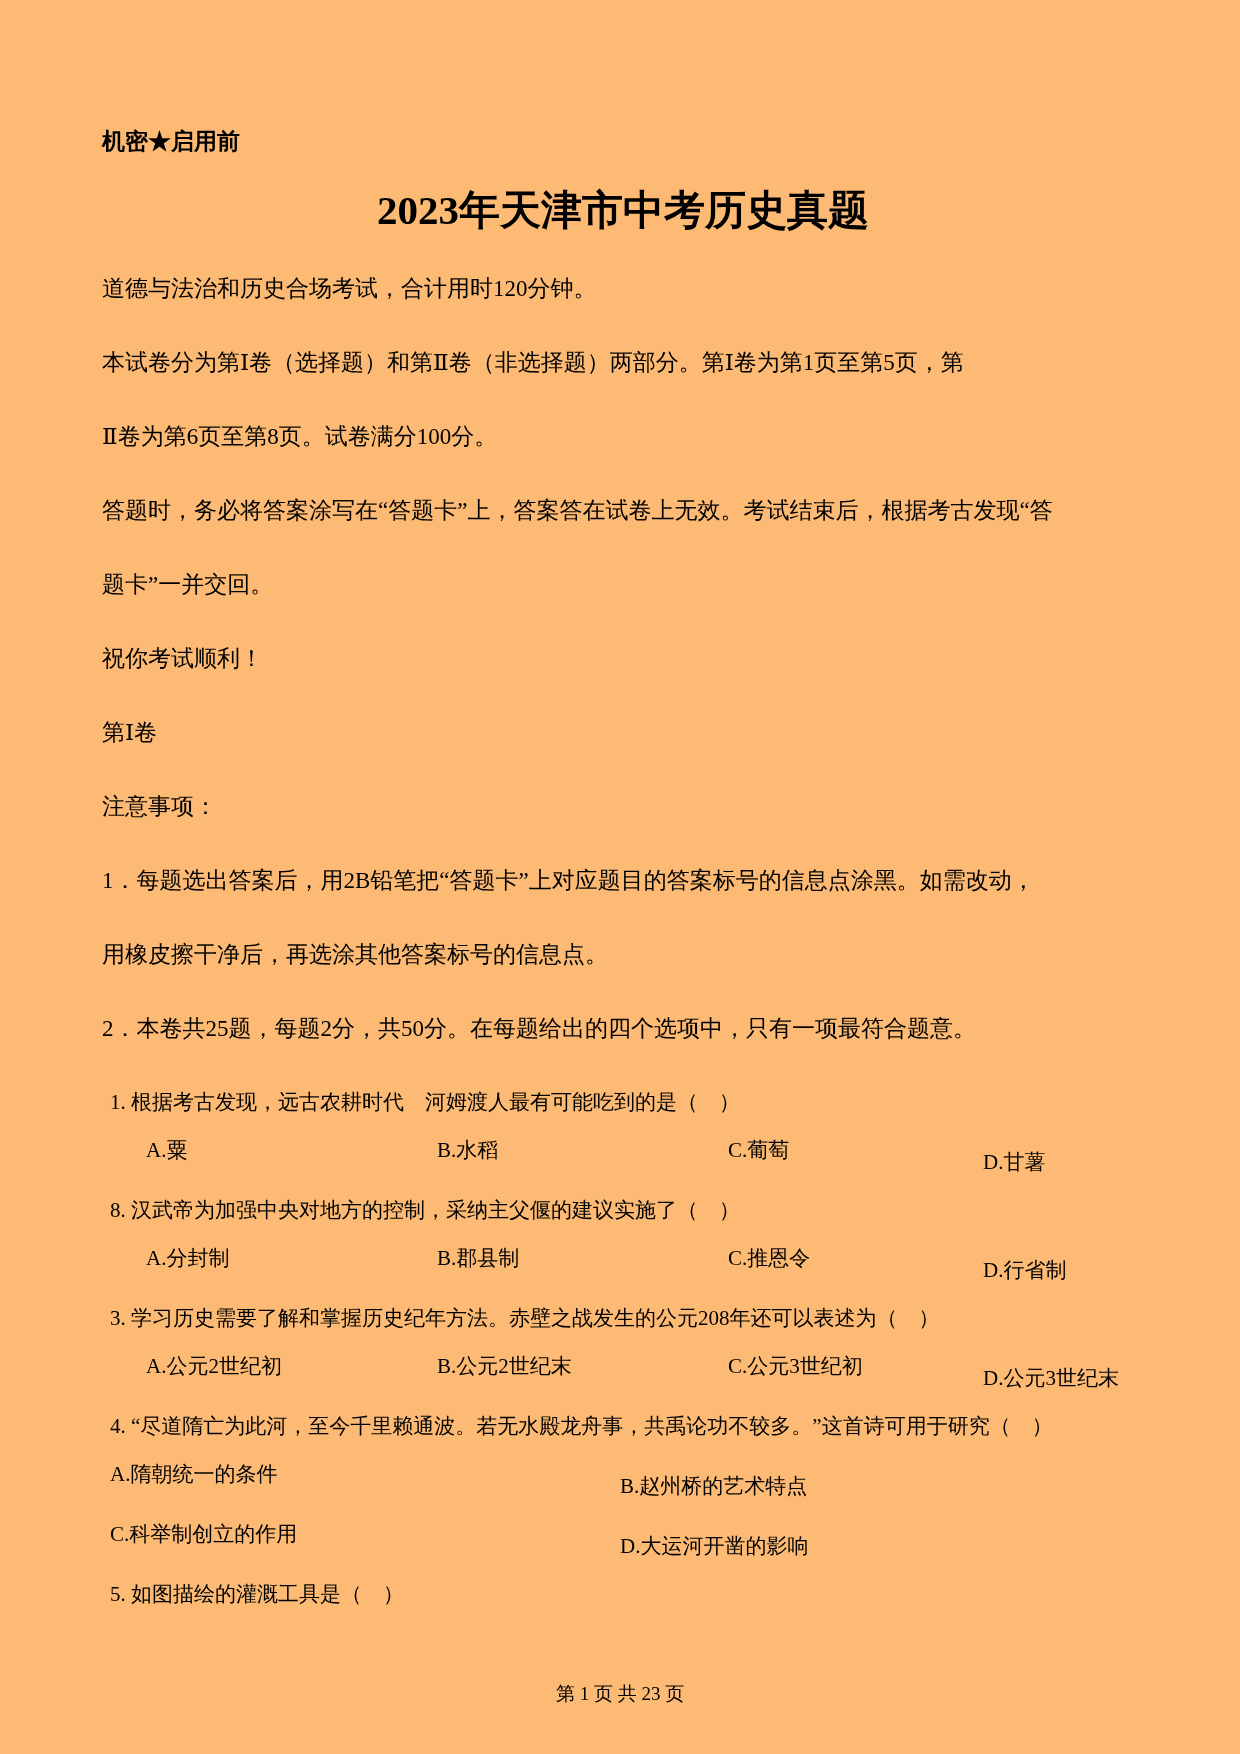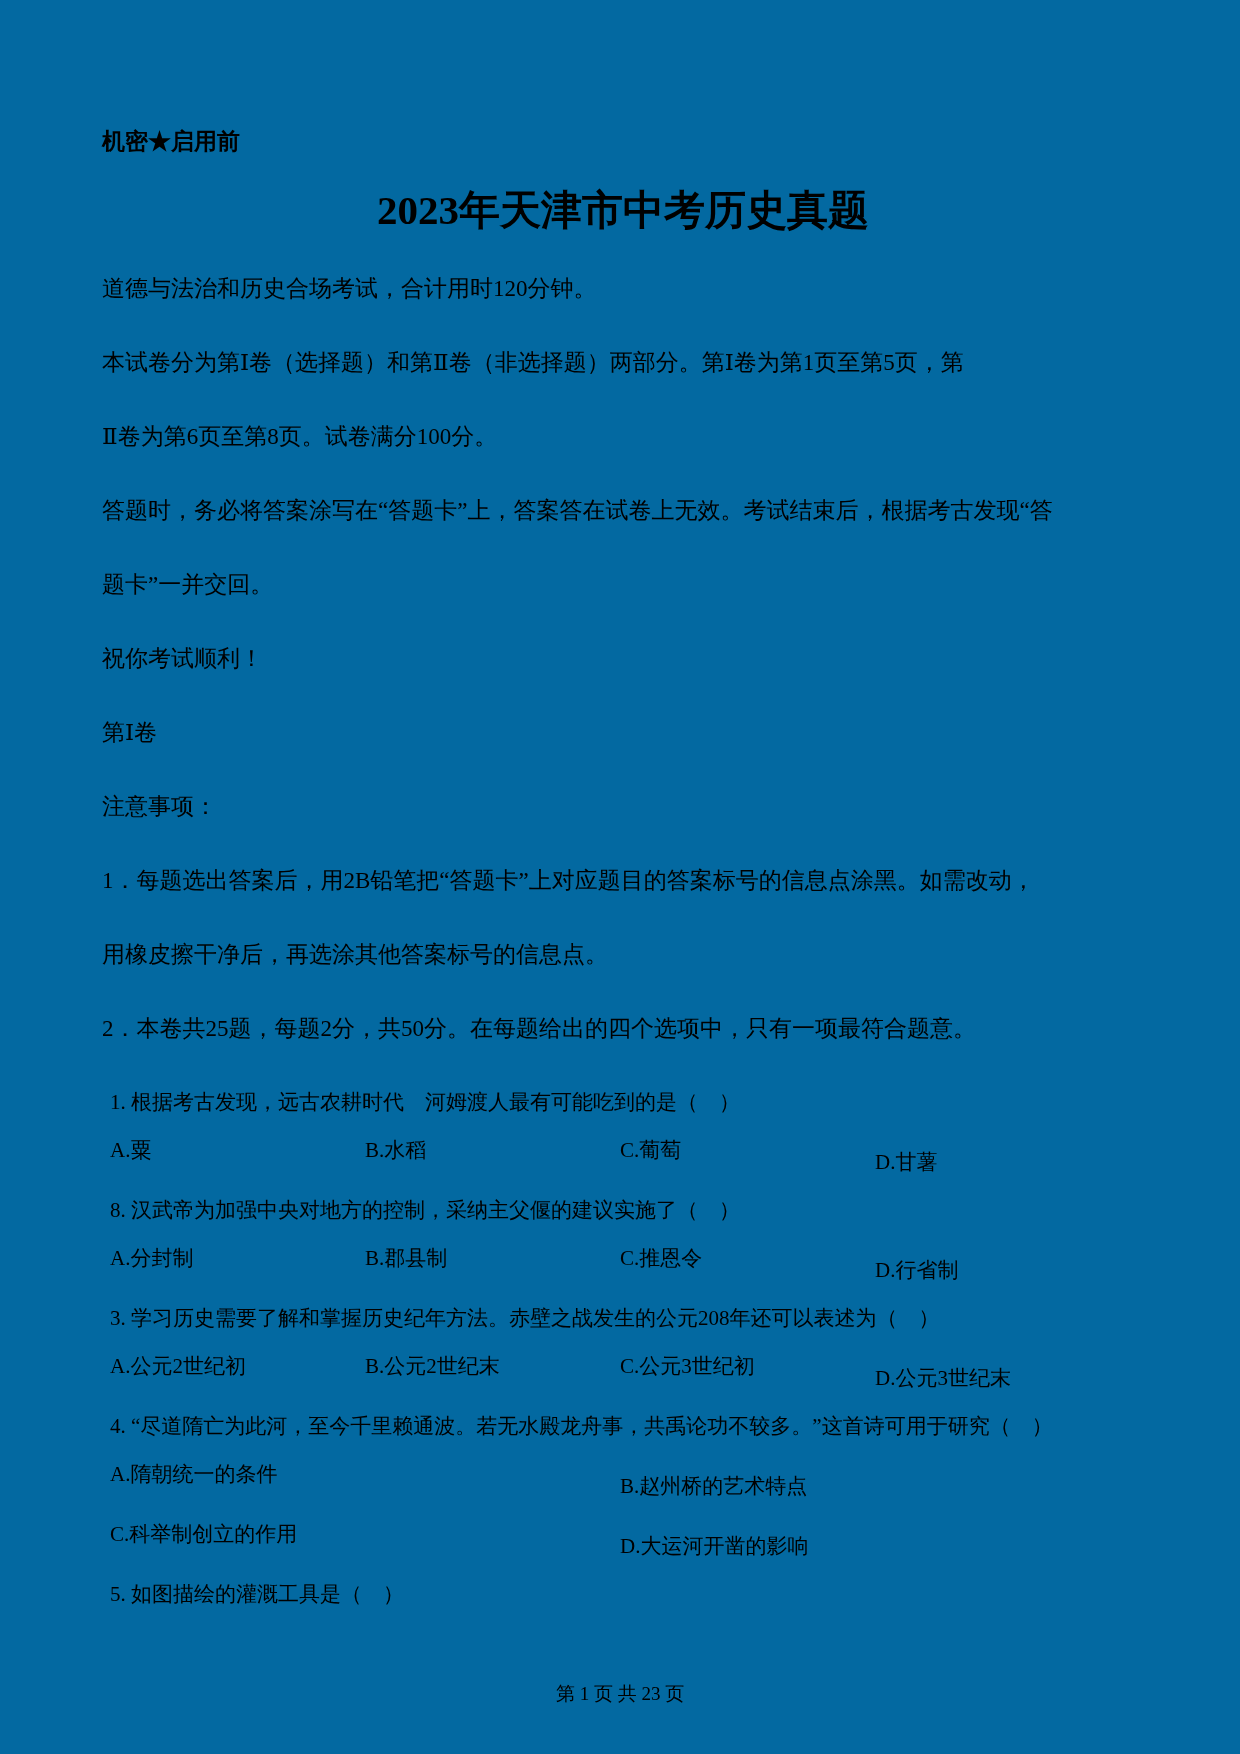--- a/index.html
+++ b/index.html
@@ -5,21 +5,21 @@
   html, body {
     margin: 0;
     padding: 0;
     background: #ffffff;
   }
   .page {
     position: relative;
     width: 1240px;
     height: 1754px;
     margin: 0 auto;
-    background: #0369a1;
+    background: #fdba74;
     color: #000000;
     box-sizing: border-box;
     padding: 127px 96px 0 102px;
     font-family: "Liberation Serif", "DejaVu Serif", serif;
     overflow: hidden;
   }
   .classification {
     font-size: 23px;
     font-weight: bold;
     line-height: 30px;
@@ -57,21 +57,21 @@
     flex-direction: row;
     margin: 0 0 18px 0;
   }
   .opt {
     font-size: 21px;
     font-weight: normal;
     line-height: 30px;
     flex: 0 0 auto;
     white-space: nowrap;
   }
-  .opt.c4 { width: 255px; }
+  .opt.c4 { width: 255px; margin-left: 36px; }
   .opt.c2 { width: 510px; }
   .opt.last { width: auto; margin-top: 12px; }
   .footer {
     position: absolute;
     top: 1682px;
     left: 0;
     width: 100%;
     text-align: center;
     font-size: 19px;
     font-weight: normal;

